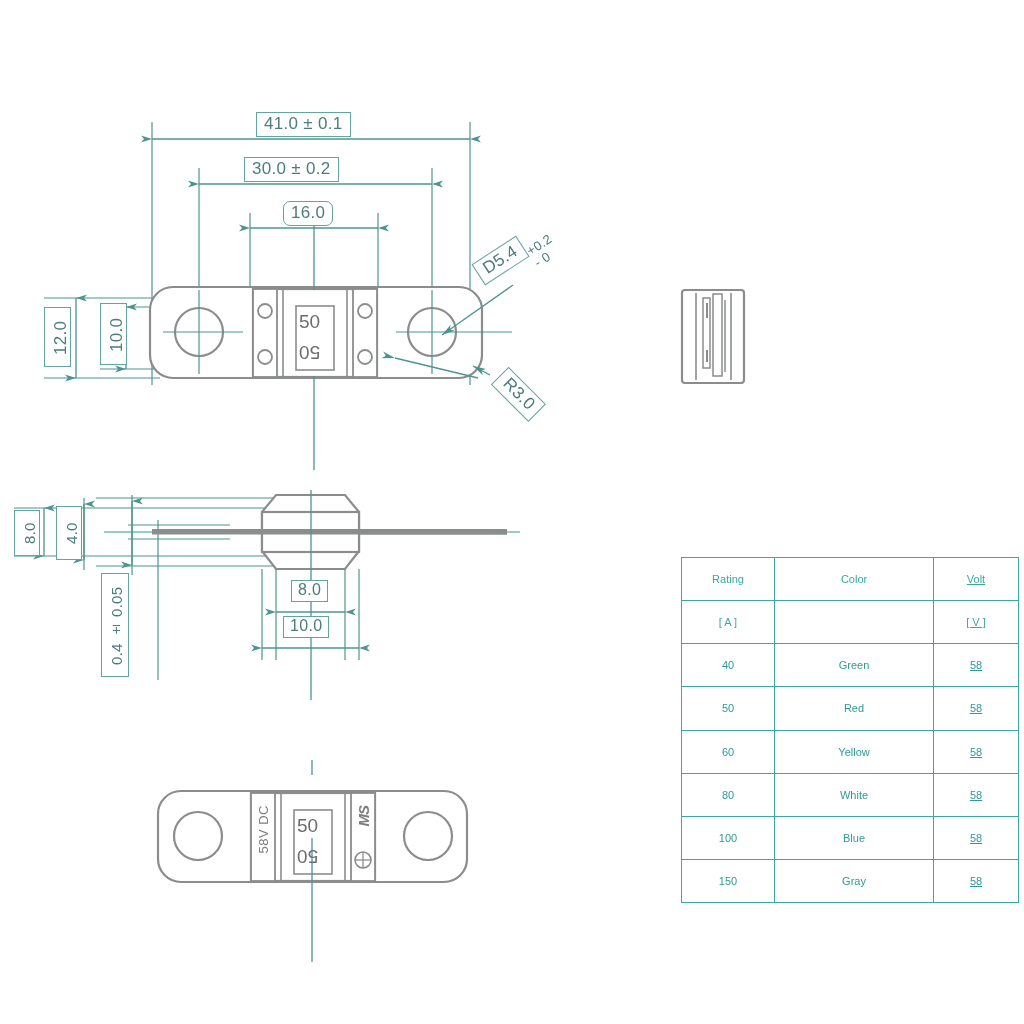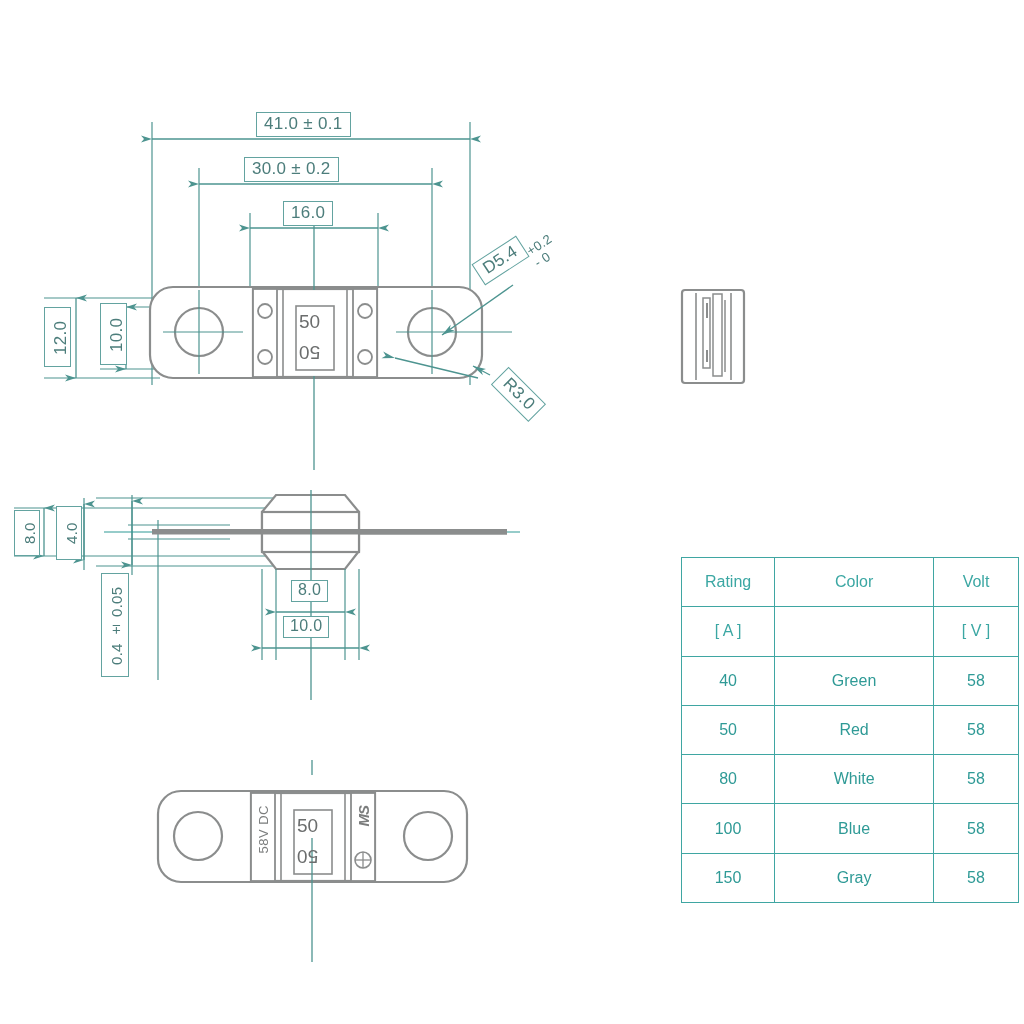--- a/index.html
+++ b/index.html
@@ -23,34 +23,34 @@
   }
   .dimtext.plain{border:none;background:transparent;padding:0;}
   .vtxt{writing-mode:vertical-rl;transform:rotate(180deg);}
 
   
   #spec-table{
     position:absolute;
     left:681px; top:557px;
     width:338px; height:346px;
     border-collapse:collapse;
-    font-size:16px;
+    font-size:11px;
     color:#2f9a96;
     background:#fff;
   }
   #spec-table td{
     border:1.5px solid #3fa6a2;
     text-align:center;
     padding:0;
     height:31px;
     font-weight:400;
   }
   #spec-table td.c-rating{width:93px;}
   #spec-table td.c-color{width:160px;}
-  #spec-table td.c-volt{width:85px;}
+  #spec-table td.c-volt{width:85px;text-decoration:underline;}
   #spec-table tr.head td{color:#3ba7a3;}
 
   svg{display:block;}
   .lbl-wrap{position:absolute;transform-origin:center center;}
 </style>
 </head>
 <body>
 
 <div id="stage">
 
@@ -225,21 +225,21 @@
         <line x1="312" y1="760" x2="312" y2="775" stroke="#4d9490" stroke-width="1.3"></line>
       </g>
 
     </g>
   </svg>
 
   <div class="dimtext" style="left:256px;top:112px;">41.0 ± 0.1</div>
 
   <div class="dimtext" style="left:244px;top:157px;">30.0 ± 0.2</div>
 
-  <div class="dimtext" style="left:283px;top:201px;">16.0</div>
+  <div class="dimtext" style="left:283px;top:201px;border-radius:7px;">16.0</div>
 
   <div class="dimtext vtxt" style="left:44px;top:307px;width:27px;height:60px;text-align:center;">12.0</div>
 
   <div class="dimtext vtxt" style="left:100px;top:303px;width:27px;height:62px;text-align:center;">10.0</div>
 
   <div class="lbl-wrap" style="left:474px;top:248px;transform:rotate(-33deg);">
     <span class="dimtext" style="position:relative;left:0;top:0;display:inline-block;">D5.4</span>
   </div>
   <div class="lbl-wrap" style="left:530px;top:237px;transform:rotate(-33deg);">
     <span class="dimtext plain" style="position:relative;display:block;font-size:13px;line-height:1.1;">+0.2</span>
@@ -289,20 +289,25 @@
         <td class="c-rating">40</td>
         <td class="c-color">Green</td>
         <td class="c-volt">58</td>
       </tr>
       <tr>
         <td class="c-rating">50</td>
         <td class="c-color">Red</td>
         <td class="c-volt">58</td>
       </tr>
       <tr>
+        <td class="c-rating">60</td>
+        <td class="c-color">Yellow</td>
+        <td class="c-volt">58</td>
+      </tr>
+      <tr>
         <td class="c-rating">80</td>
         <td class="c-color">White</td>
         <td class="c-volt">58</td>
       </tr>
       <tr>
         <td class="c-rating">100</td>
         <td class="c-color">Blue</td>
         <td class="c-volt">58</td>
       </tr>
       <tr>

